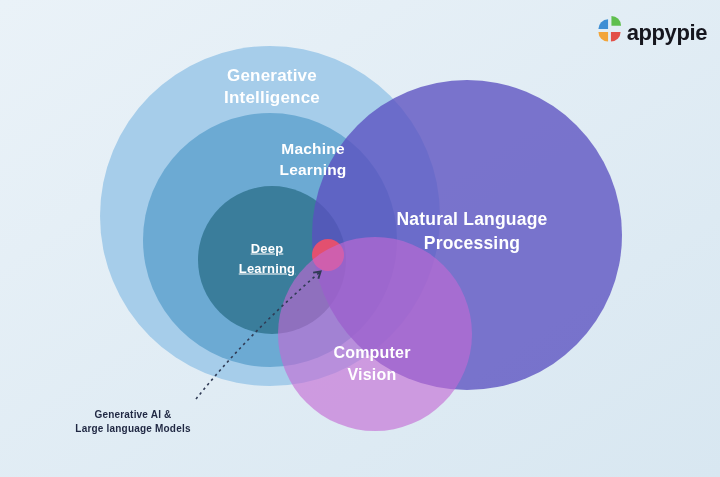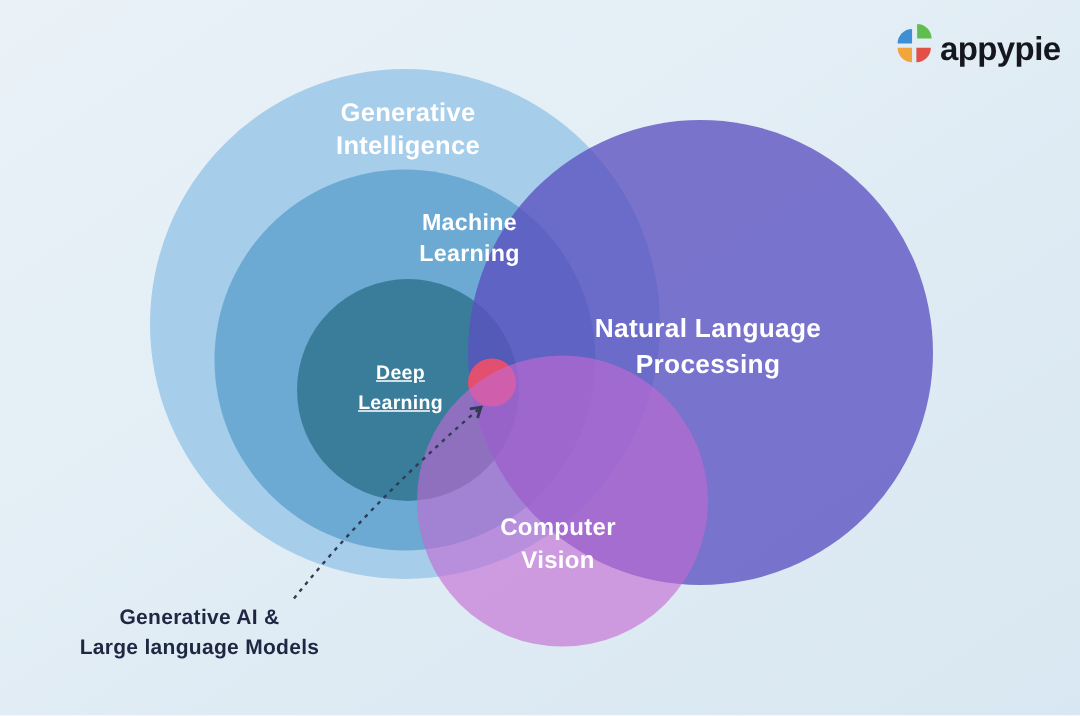--- a/index.html
+++ b/index.html
@@ -23,21 +23,21 @@
     letter-spacing: 0.2px;
     pointer-events: none;
   }
   .label-ai  { left: 272px; top: 87px;  font-size: 17px;   line-height: 1.32; }
   .label-ml  { left: 270px; top: 160px; font-size: 15.5px; line-height: 1.34; margin-left: 43px; }
   .label-dl  { left: 267px; top: 258px; font-size: 13px;   line-height: 1.5; text-decoration: underline;  }
   .label-nlp { left: 472px; top: 231px; font-size: 17.5px; line-height: 1.38; }
   .label-cv  { left: 372px; top: 336px; font-size: 16px;   line-height: 1.4; margin-top: 28px;  }
   .label-gen {
     left: 133px; top: 422px;
-    font-size: 14px; line-height: 1.42;
+    font-size: 10px; line-height: 1.42;
     color: #1f2742; font-weight: 700;
   }
 
   .logo {
     position: absolute;
     top: 14px; right: 13px;
     display: flex;
     align-items: flex-end;
     gap: 5px;
   }

